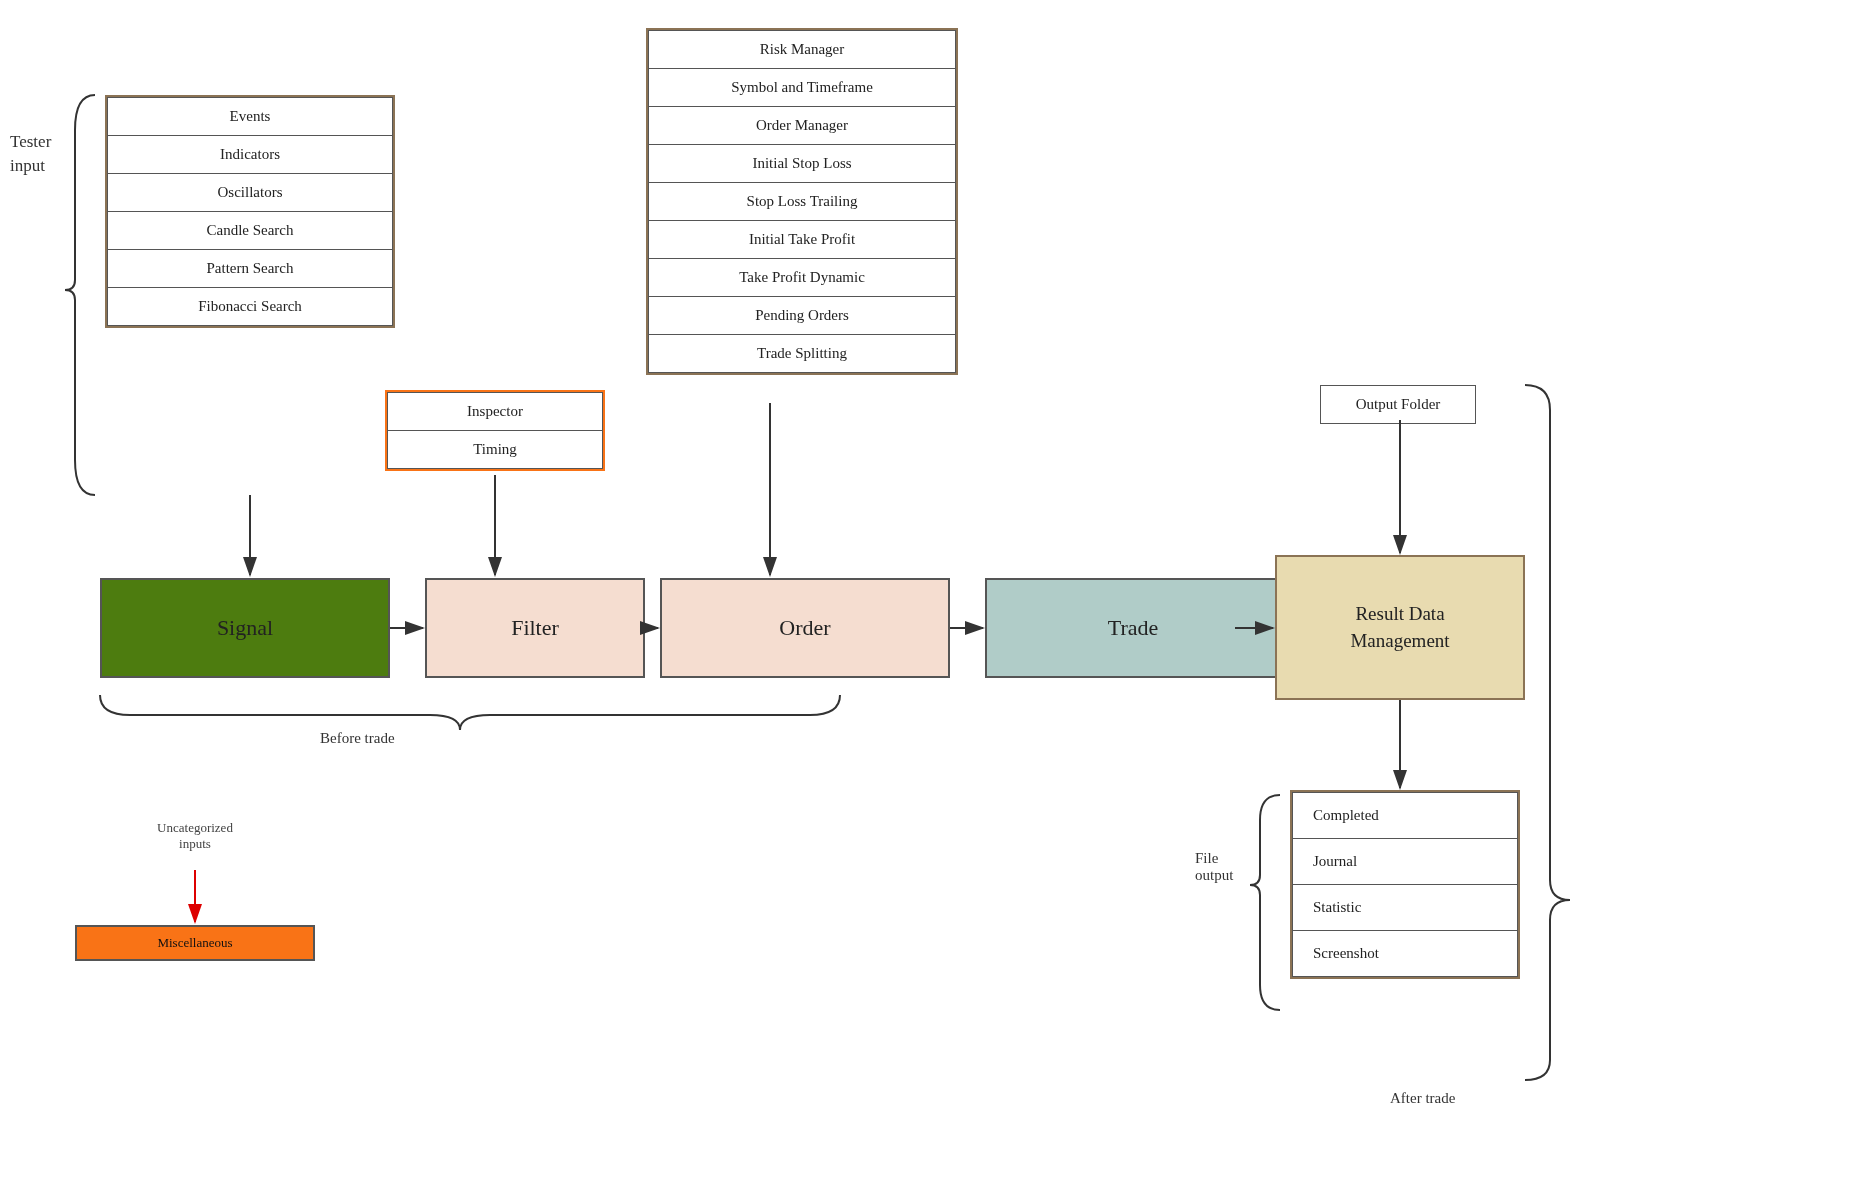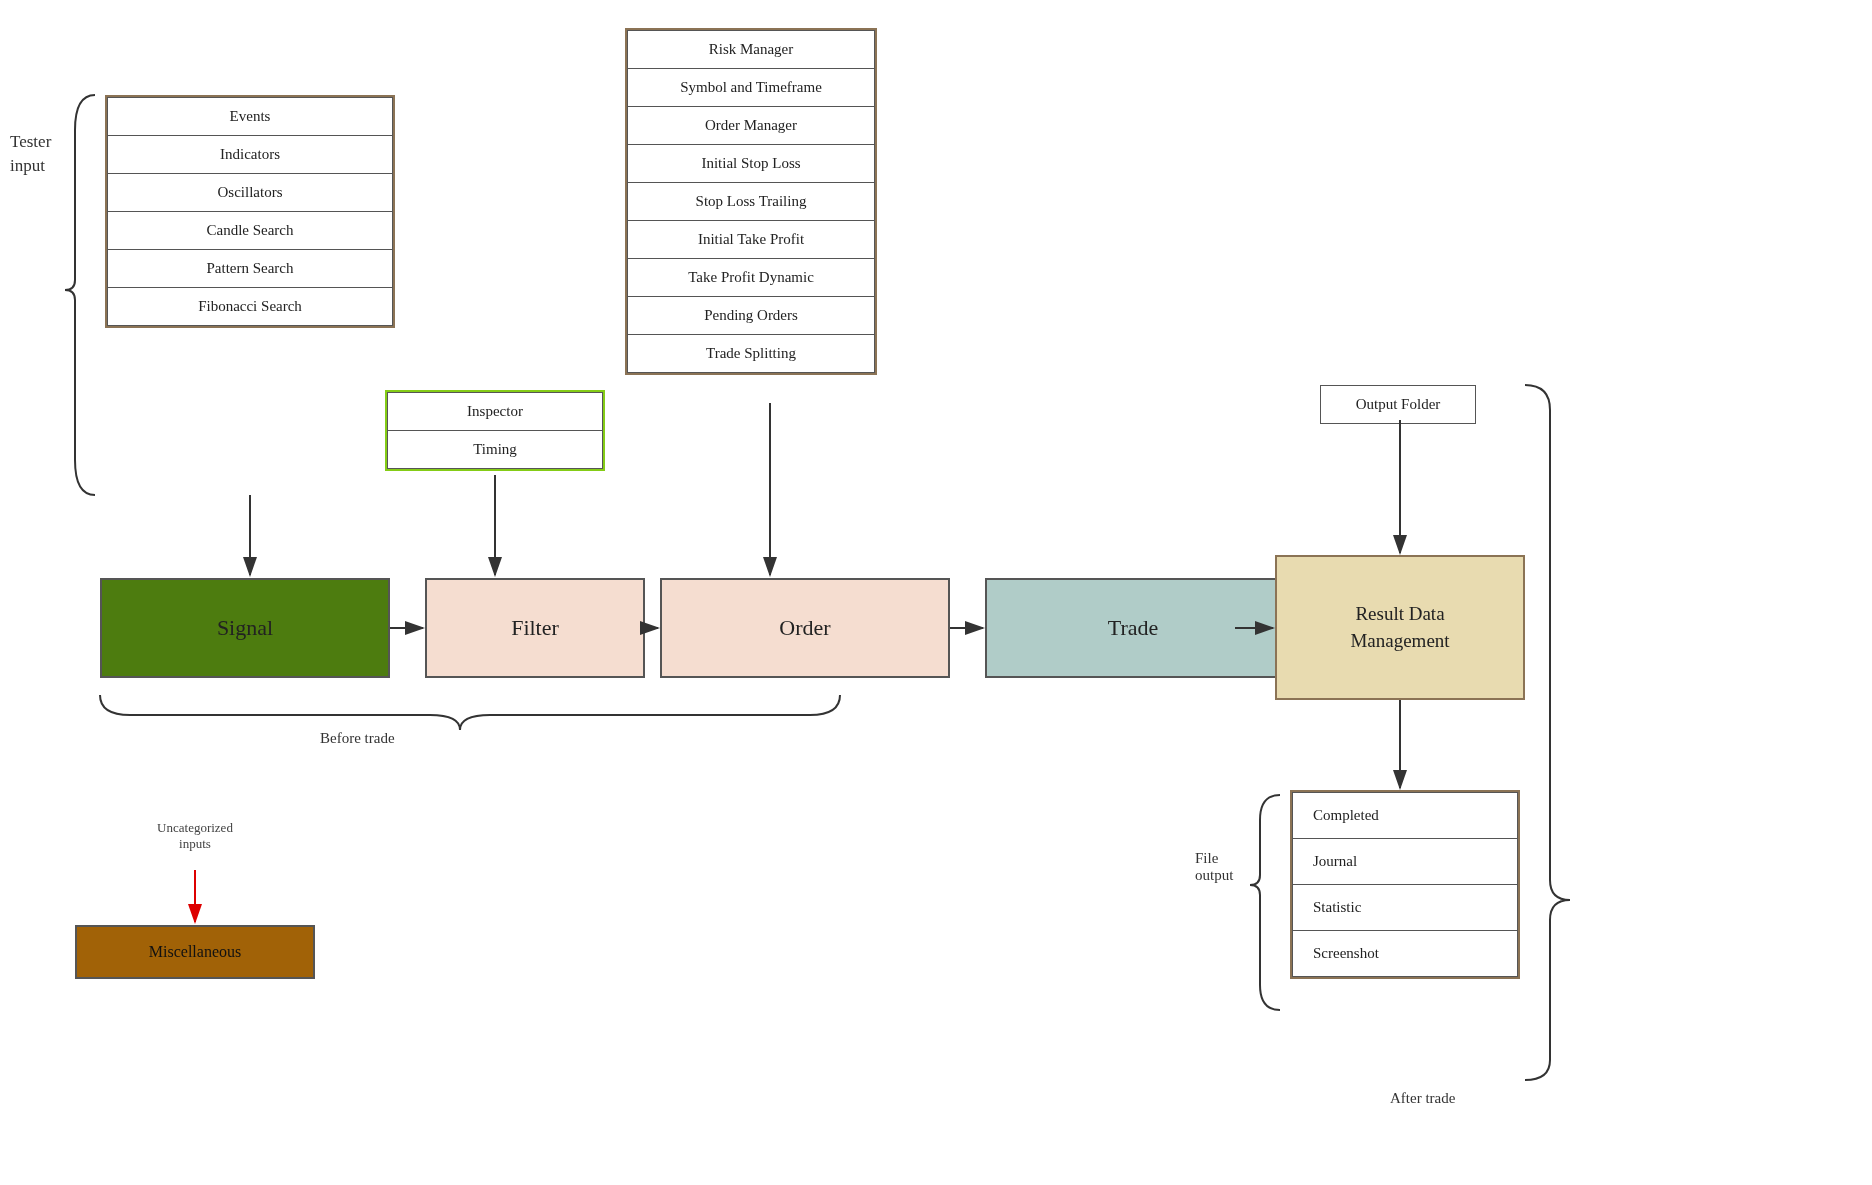--- a/index.html
+++ b/index.html
@@ -102,25 +102,25 @@
     .tester-input-label {
       position: absolute;
       font-size: 17px;
       color: #333;
       writing-mode: horizontal-tb;
     }
 
     
     .misc-box {
       position: absolute;
-      background: #a16207;
+      background: #f97316;
       border: 2px solid #555;
       text-align: center;
-      padding: 16px 20px;
-      font-size: 16px;
+      padding: 8px 20px;
+      font-size: 13px;
       color: #111;
     }
 
     
     .uncategorized-label {
       position: absolute;
       font-size: 13px;
       color: #444;
       text-align: center;
     }
@@ -148,21 +148,21 @@
       padding: 14px 20px;
       font-size: 15px;
     }
 
     .file-output-item + .file-output-item {
       border-top: none;
     }
 
     .filter-stack {
       position: absolute;
-      border: 2px solid #84cc16;
+      border: 2px solid #f97316;
       background: transparent;
     }
   </style>
 </head>
 <body>
 
 <div class="diagram">
 
   <div class="tester-input-label" style="left:10px; top:130px; font-size:17px; width:60px; line-height:1.4;">
     <span>Tester
@@ -176,21 +176,21 @@
     <div class="box-item">Candle Search</div>
     <div class="box-item">Pattern Search</div>
     <div class="box-item">Fibonacci Search</div>
   </div>
 
   <div class="filter-stack" style="left:385px; top:390px; width:220px;">
     <div class="box-item">Inspector</div>
     <div class="box-item">Timing</div>
   </div>
 
-  <div class="box-stack" style="left:625px; top:28px; width:252px;">
+  <div class="box-stack" style="left:646px; top:28px; width:312px;">
     <div class="box-item">Risk Manager</div>
     <div class="box-item">Symbol and Timeframe</div>
     <div class="box-item">Order Manager</div>
     <div class="box-item">Initial Stop Loss</div>
     <div class="box-item">Stop Loss Trailing</div>
     <div class="box-item">Initial Take Profit</div>
     <div class="box-item">Take Profit Dynamic</div>
     <div class="box-item">Pending Orders</div>
     <div class="box-item">Trade Splitting</div>
   </div>

